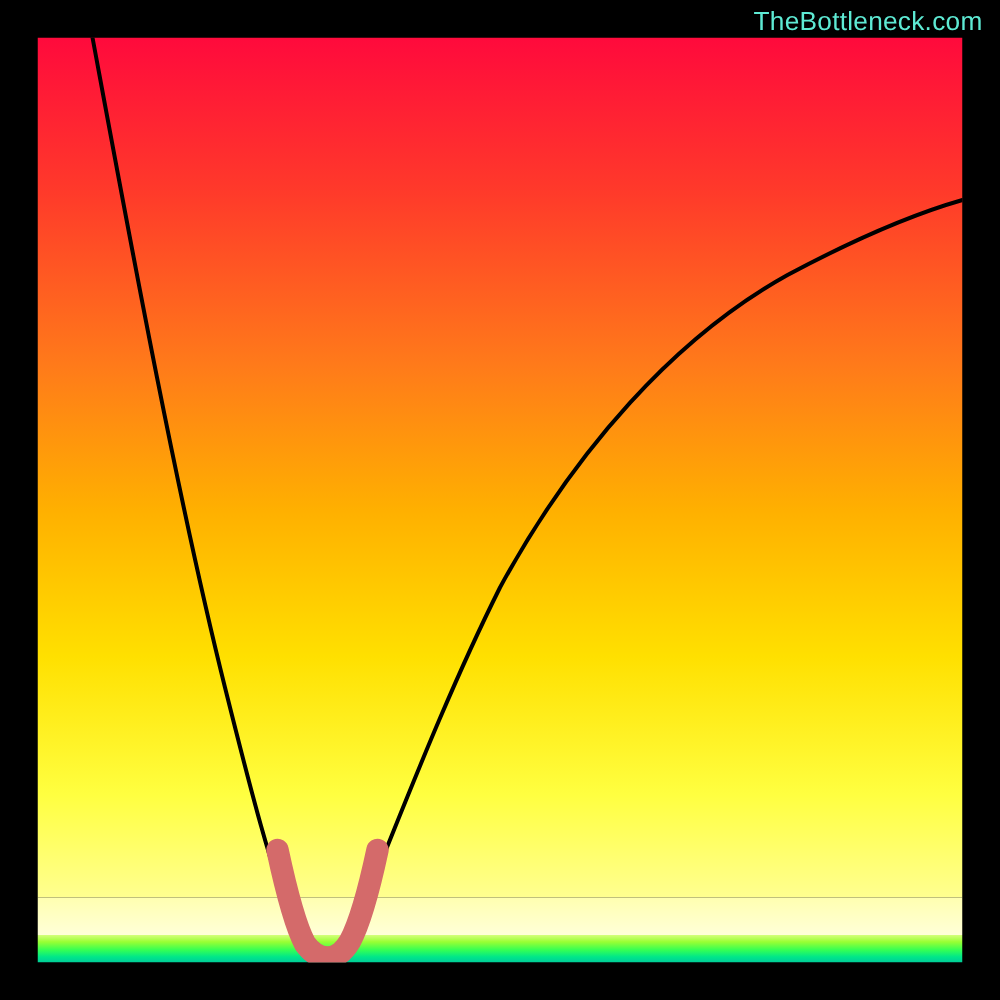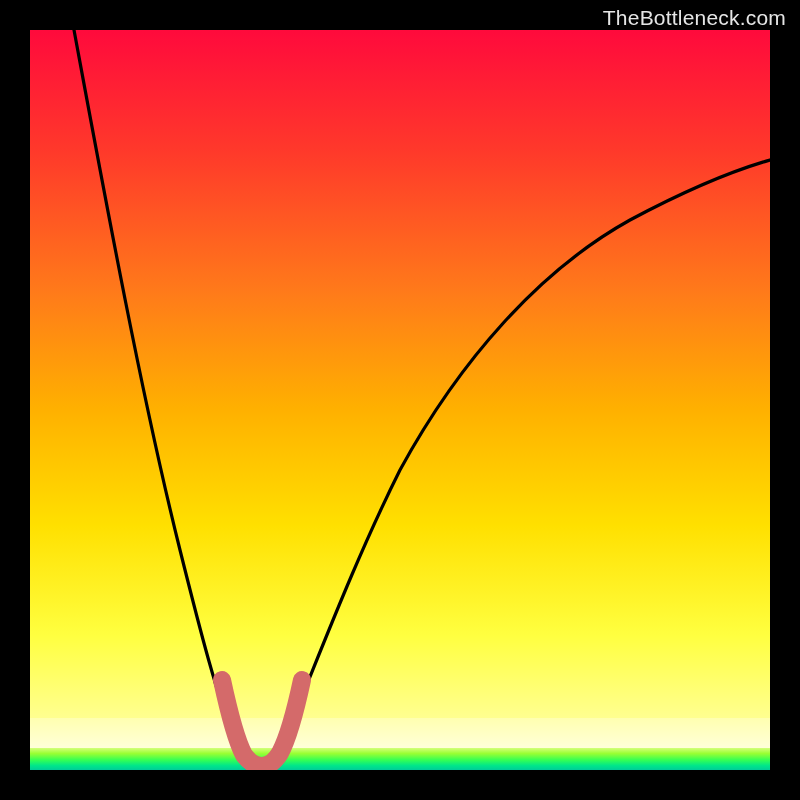--- a/index.html
+++ b/index.html
@@ -28,21 +28,21 @@
     position: absolute;
     left: 0;
     top: 0;
     width: 100%;
     height: 100%;
   }
   .watermark {
     position: absolute;
     top: 6px;
     right: 14px;
-    color: #e5e5e5;
+    color: #5eead4;
     font-size: 21px;
     font-weight: 500;
     letter-spacing: 0.2px;
   }
 </style>
 </head>
 <body>
 
 <div class="stage">
 

